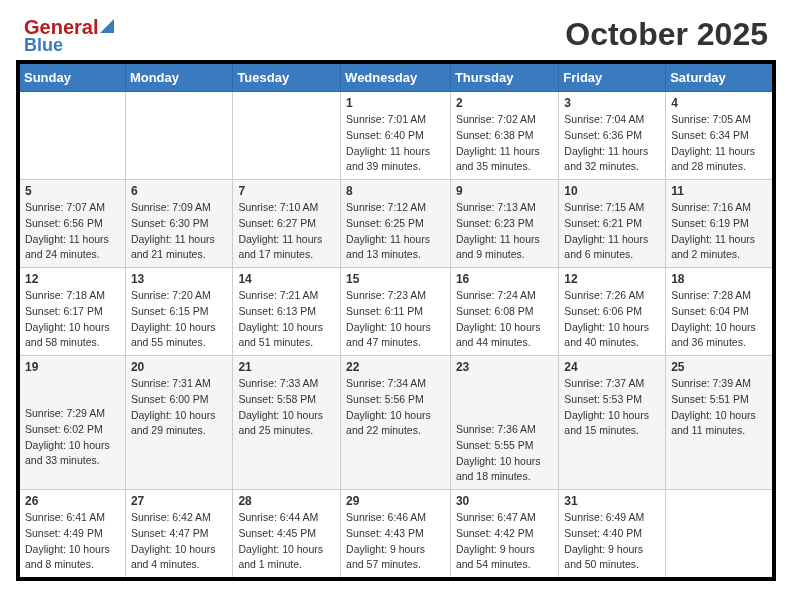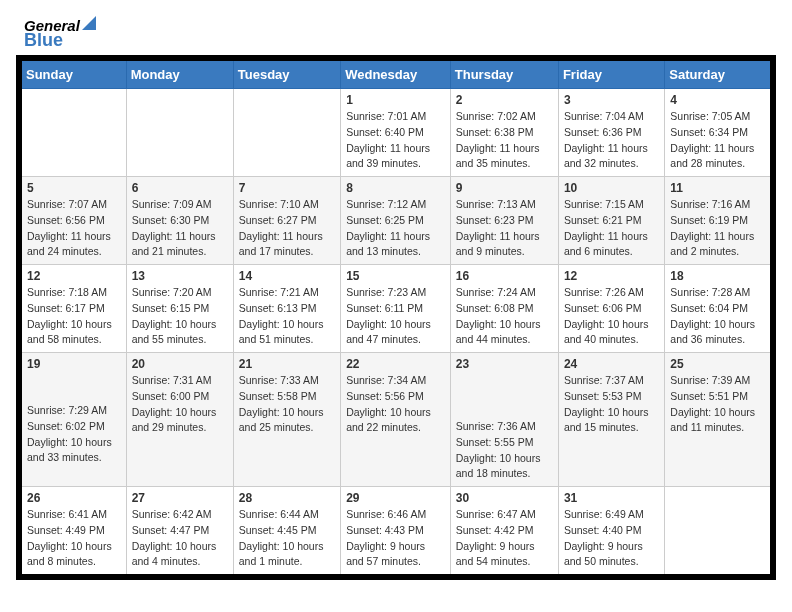--- a/index.html
+++ b/index.html
@@ -36,21 +36,21 @@
       font-size: 14px;
       color: #333;
       margin-top: 2px;
     }
     .calendar-wrapper {
       padding: 0 16px 16px 16px;
     }
     table {
       width: 100%;
       border-collapse: collapse;
-      border: 6px solid #000000;
+      border: 4px solid #000000;
       padding-left: 16px;
     }
     thead th {
       background-color: #3a7abf;
       color: #fff;
       font-size: 13px;
       font-weight: bold;
       padding: 6px 4px;
       text-align: left;
       border: 1px solid #2a6aaf;
@@ -81,30 +81,31 @@
     .empty-cell {
       background: #fff !important;
     }
   </style>
 </head>
 <body>
 
 <div class="header">
   <div class="logo">
     <div class="logo-line">
-      <span style="font-size:15px;font-weight:bold;color:#000000;font-style:italic;">General</span>
+      <span style="font-size:20px;font-weight:bold;color:#b91c1c;">General</span>
       <span style="display:inline-block;margin-left:2px;vertical-align:middle;">
         <svg width="14" height="14" viewBox="0 0 14 14">
             <polygon points="0,14 14,14 14,0" fill="#3a7abf"></polygon>
           </svg>
       </span>
     </div>
     <span style="font-size:18px;font-weight:bold;color:#3a7abf;margin-top:-4px;text-align:center;">Blue</span>
   </div>
   <div class="title-block">
+    <div class="main-title">October 2025</div>
   </div>
 </div>
 
 <div class="calendar-wrapper">
   <table>
     <thead>
       <tr>
         <th>Sunday</th>
         <th>Monday</th>
         <th>Tuesday</th>

